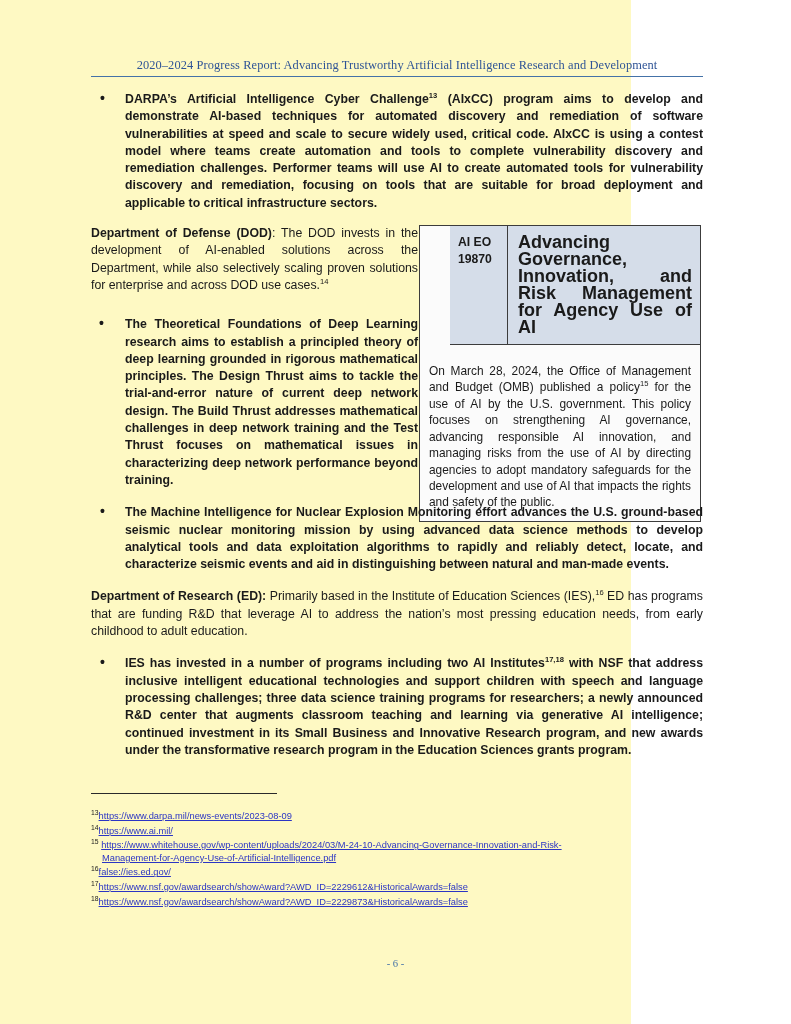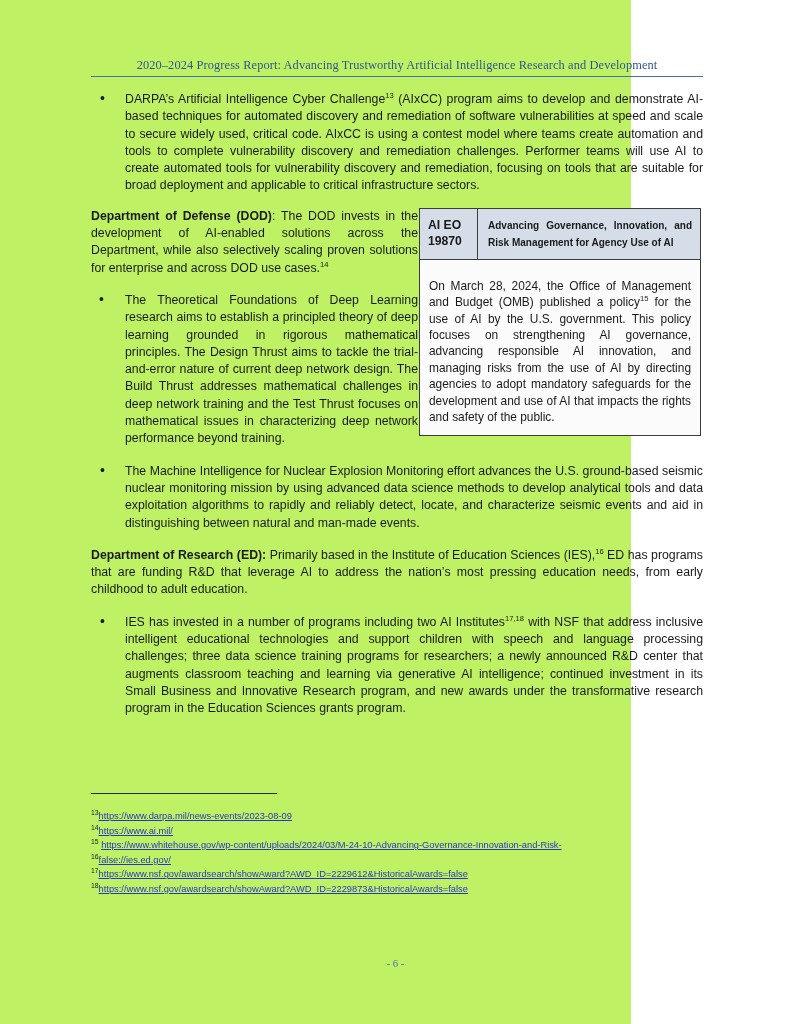--- a/index.html
+++ b/index.html
@@ -13,21 +13,21 @@
     position: relative;
     font-family: "Liberation Sans", sans-serif;
     color: #000000;
     overflow: hidden;
   }
   .page {
     position: absolute;
     left: 0; top: 0;
     width: 631px;
     height: 1024px;
-    background: #bef264;
+    background: #fef9c3;
     box-sizing: border-box;
   }
   .content {
     position: absolute;
     left: 91px;
     top: 58px;
     width: 612px;
   }
 
   
@@ -56,20 +56,21 @@
     margin: 0;
     padding: 0;
   }
   li.bullet {
     position: relative;
     padding-left: 25px;
     margin: 0 0 0 9px;
     text-align: justify;
     font-size: 12.3px;
     line-height: 17.3px;
+    font-weight: bold;
   }
   li.bullet::before {
     content: "\2022";
     position: absolute;
     left: 0;
     top: -1px;
     font-size: 14px;
     line-height: 17.3px;
   }
 
@@ -90,53 +91,55 @@
   .wrap-region {
     position: relative;
     margin-top: 13px;
   }
   .left-col {
     width: 327px;
   }
   .left-col .narrow-bullet {
     padding-left: 26px;
     margin-left: 8px;
+    margin-top: 7px;
   }
 
   
   .callout {
     position: absolute;
     left: 328px;
     top: 0px;
     width: 282px;
     border: 1.2px solid #3c3c3c;
     box-sizing: border-box;
     background: #fbfbfb;
   }
   .callout-head {
     display: flex;
     background: #d5dde9;
     border-bottom: 1.2px solid #3c3c3c;
+    margin-left: 30px;
   }
   .callout-eo {
     width: 58px;
     flex: 0 0 58px;
     box-sizing: border-box;
     padding: 8px 6px 8px 8px;
     font-weight: bold;
     font-size: 12.2px;
     line-height: 16.5px;
     border-right: 1.2px solid #3c3c3c;
   }
   .callout-title {
     flex: 1 1 auto;
     box-sizing: border-box;
     padding: 8px 8px 8px 10px;
     font-weight: bold;
-    font-size: 10px;
+    font-size: 18px;
     line-height: 17px;
   }
   .callout-body {
     padding: 8px 9px 10px 9px;
     font-size: 11.9px;
     line-height: 16.4px;
     text-align: justify;
     background: #fbfbfb;
     margin-top: 10px;
   }
@@ -265,20 +268,21 @@
       <span class="fn-num">13</span><a class="fn-link" href="#">https://www.darpa.mil/news-events/2023-08-09</a>
     </span>
 
     <span class="fn">
       <span class="fn-num">14</span><a class="fn-link" href="#">https://www.ai.mil/</a>
     </span>
 
     <span class="fn">
       <span class="fn-num">15</span>
       <a class="fn-link" href="#">https://www.whitehouse.gov/wp-content/uploads/2024/03/M-24-10-Advancing-Governance-Innovation-and-Risk-</a>
+      <span class="fn-cont"><a class="fn-link" href="#">Management-for-Agency-Use-of-Artificial-Intelligence.pdf</a></span>
     </span>
 
     <span class="fn">
       <span class="fn-num">16</span><a class="fn-link" href="#">false://ies.ed.gov/</a>
     </span>
 
     <span class="fn">
       <span class="fn-num">17</span><a class="fn-link" href="#">https://www.nsf.gov/awardsearch/showAward?AWD_ID=2229612&amp;HistoricalAwards=false</a>
     </span>
 

